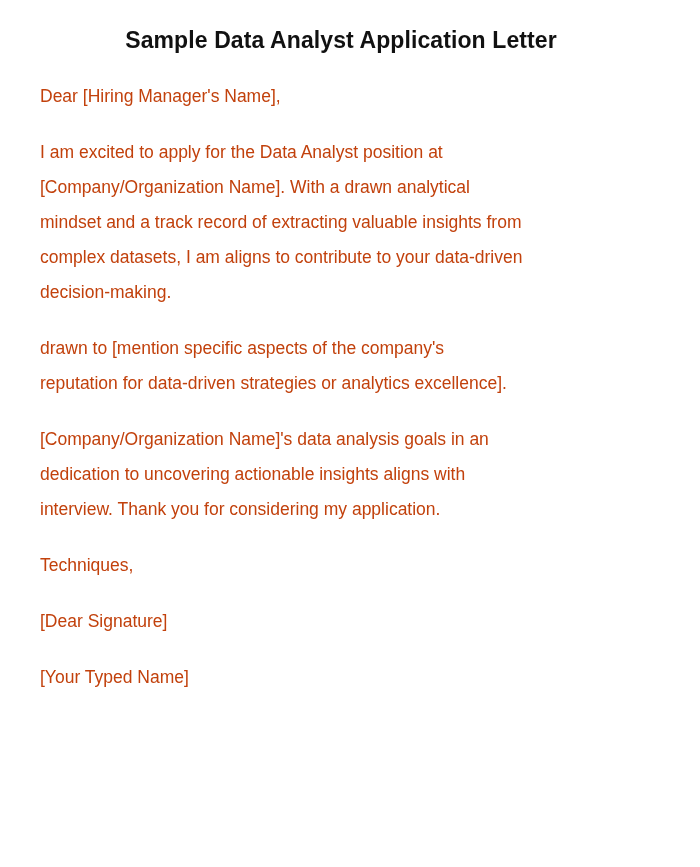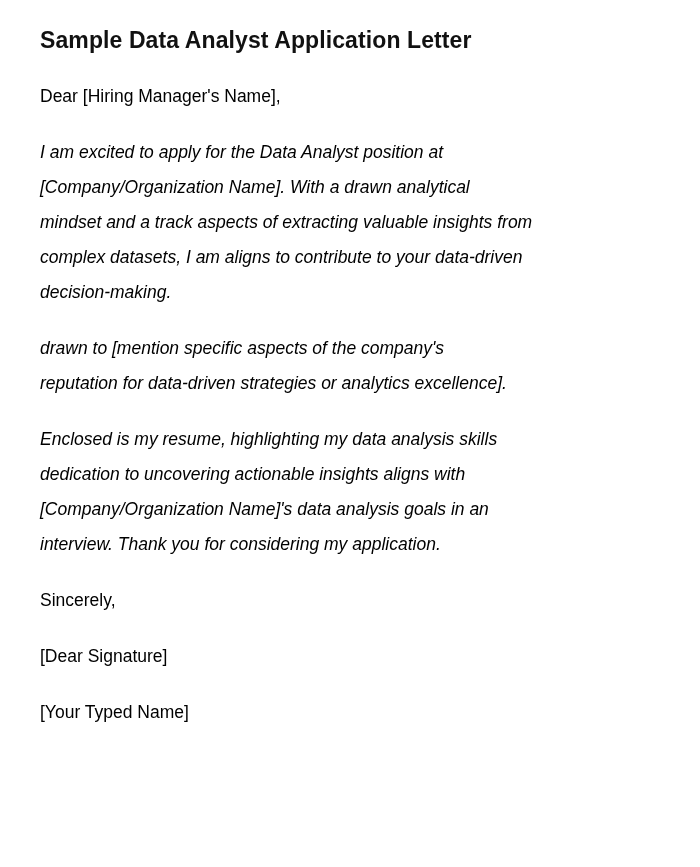--- a/index.html
+++ b/index.html
@@ -18,61 +18,60 @@
     color: #212121;
     overflow: hidden;
   }
   .doc-title {
     margin: 0 0 25px 0;
     font-size: 23px;
     line-height: 28px;
     font-weight: 700;
     color: #111111;
     letter-spacing: 0.1px;
+    text-align: center;
   }
   .para {
     margin: 0 0 21px 0;
     font-size: 17.5px;
     line-height: 35px;
-    color: #000000;
+    color: #c2410c;
   }
   .line {
     display: block;
     white-space: nowrap;
-    font-style: italic;
   }
 </style>
 </head>
 <body>
 
 <div class="page">
 
   <h1 class="doc-title">Sample Data Analyst Application Letter</h1>
 
   <p class="para">Dear [Hiring Manager's Name],</p>
 
   <p class="para">
     <span class="line">I am excited to apply for the Data Analyst position at</span>
     <span class="line">[Company/Organization Name]. With a drawn analytical</span>
-    <span class="line">mindset and a track aspects of extracting valuable insights from</span>
+    <span class="line">mindset and a track record of extracting valuable insights from</span>
     <span class="line">complex datasets, I am aligns to contribute to your data-driven</span>
     <span class="line">decision-making.</span>
   </p>
 
   <p class="para">
     <span class="line">drawn to [mention specific aspects of the company's</span>
     <span class="line">reputation for data-driven strategies or analytics excellence].</span>
   </p>
 
   <p class="para">
-    <span class="line">Enclosed is my resume, highlighting my data analysis skills</span>
+    <span class="line">[Company/Organization Name]'s data analysis goals in an</span>
     <span class="line">dedication to uncovering actionable insights aligns with</span>
-    <span class="line">[Company/Organization Name]'s data analysis goals in an</span>
     <span class="line">interview. Thank you for considering my application.</span>
   </p>
 
-  <p class="para">Sincerely,</p>
+  <p class="para">Techniques,</p>
 
   <p class="para">[Dear Signature]</p>
 
   <p class="para">[Your Typed Name]</p>
 
 </div>
 
 </body></html>

